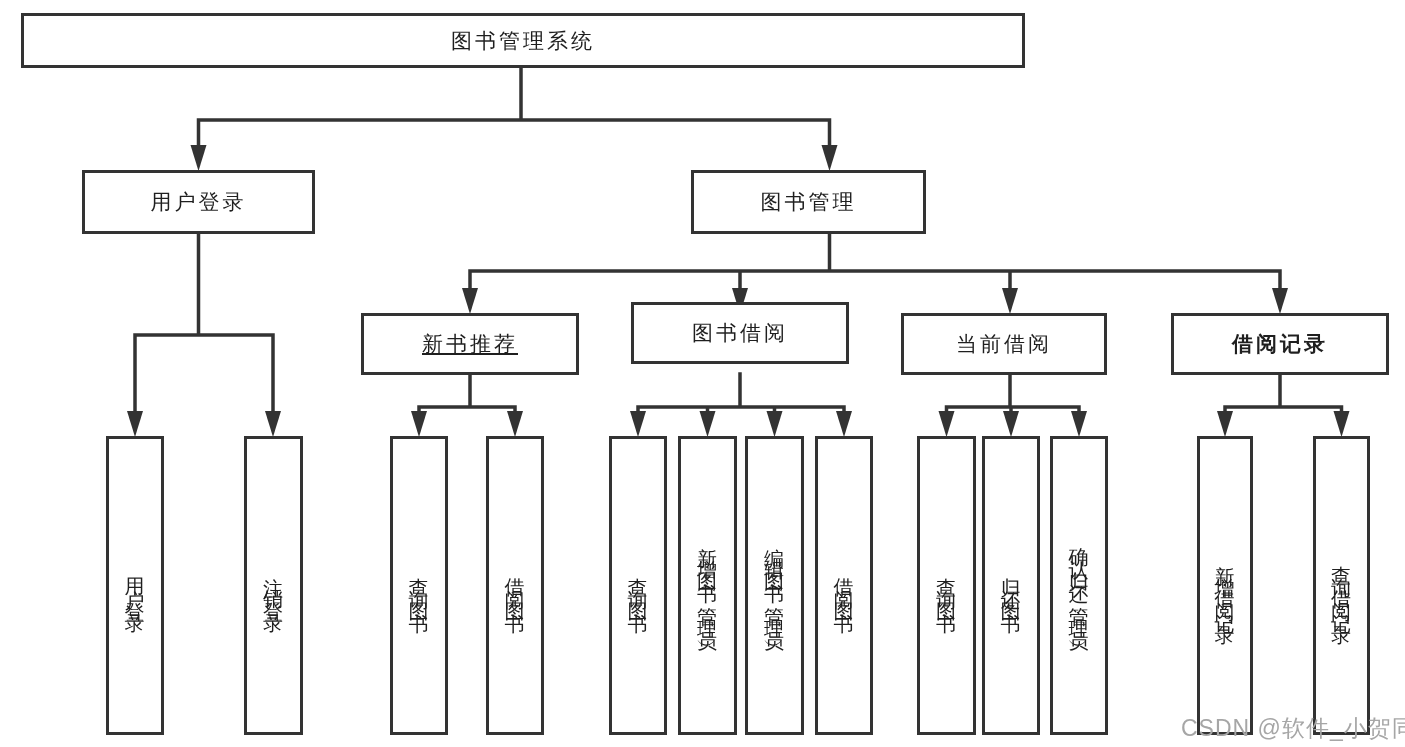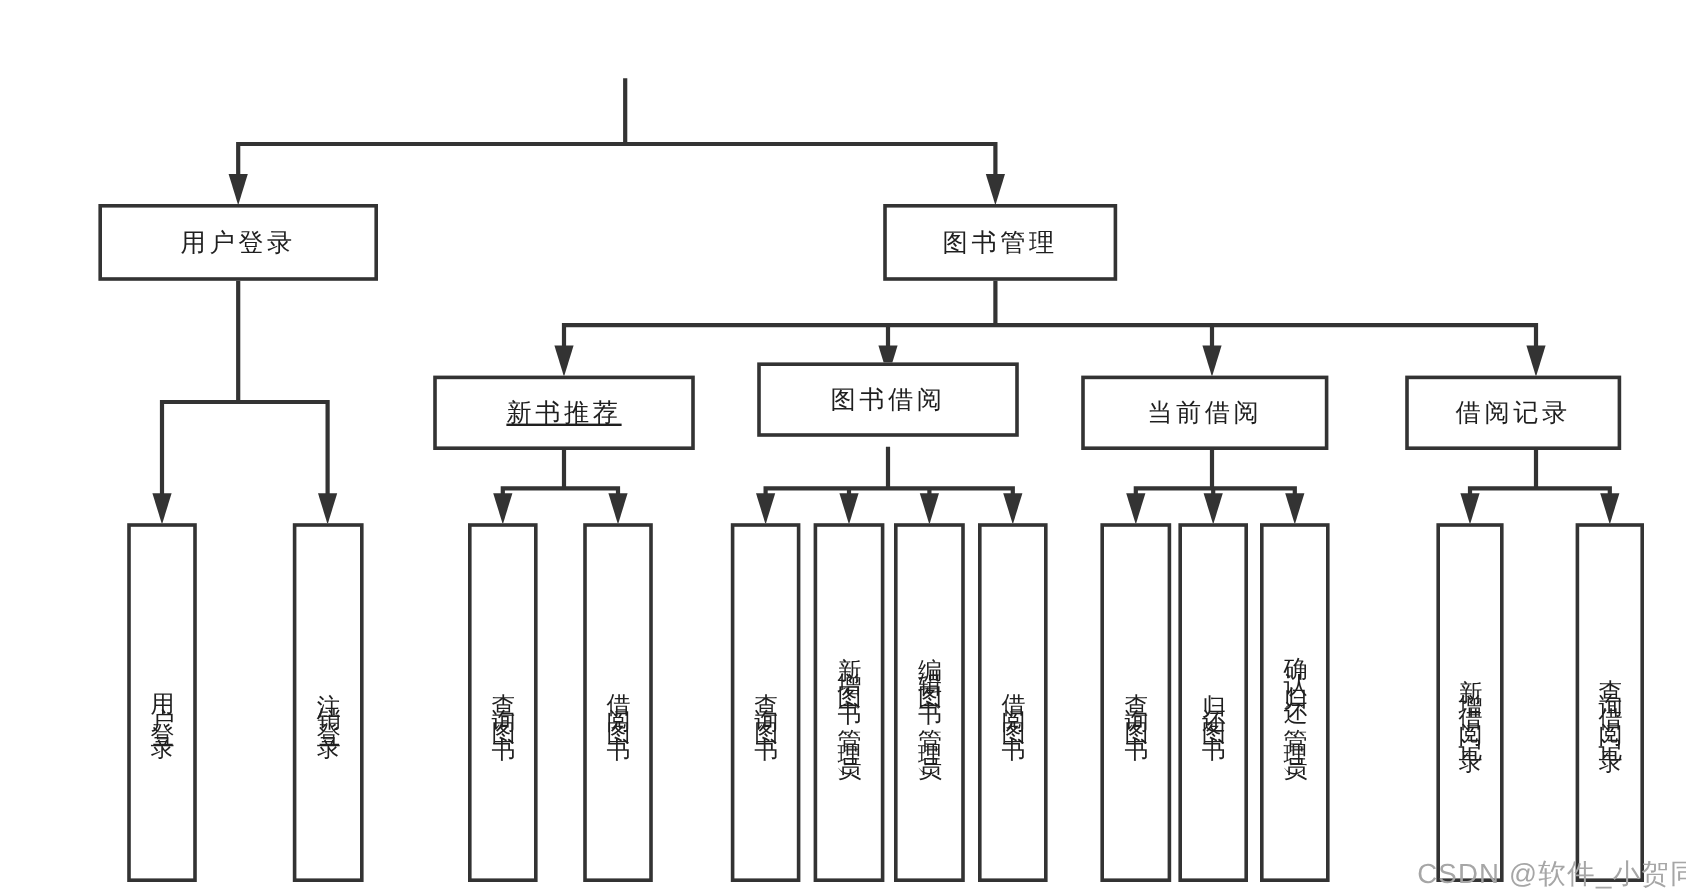--- a/index.html
+++ b/index.html
@@ -93,38 +93,41 @@
       <polygon points="1003,411 1019,411 1011,437" fill="#333333" stroke="none"></polygon>
       <polygon points="1071,411 1087,411 1079,437" fill="#333333" stroke="none"></polygon>
     </g>
     <g>
       <path d="M1280 374 V407 M1225 413 V407 H1341.5 V413"></path>
       <polygon points="1217,411 1233,411 1225,437" fill="#333333" stroke="none"></polygon>
       <polygon points="1333.5,411 1349.5,411 1341.5,437" fill="#333333" stroke="none"></polygon>
     </g>
   </svg>
 
+  <div class="node hnode" style="left:21px; top:13px; width:1004px; height:55px;">
+    <span>图书管理系统</span>
+  </div>
 
   <div class="node hnode" style="left:82px; top:170px; width:233px; height:64px;">
     <span>用户登录</span>
   </div>
-  <div class="node hnode" style="left:736px; top:170px; width:195px; height:64px;">
+  <div class="node hnode" style="left:691px; top:170px; width:235px; height:64px;">
     <span>图书管理</span>
   </div>
 
   <div class="node hnode" style="left:361px; top:313px; width:218px; height:62px;text-decoration:underline;">
     <span>新书推荐</span>
   </div>
   <div class="node hnode" style="left:631px; top:302px; width:218px; height:62px;">
     <span>图书借阅</span>
   </div>
   <div class="node hnode" style="left:901px; top:313px; width:206px; height:62px;">
     <span>当前借阅</span>
   </div>
-  <div class="node hnode" style="left:1171px; top:313px; width:180px; height:62px;">
+  <div class="node hnode" style="left:1171px; top:313px; width:218px; height:62px;font-weight:bold;">
     <span>借阅记录</span>
   </div>
 
   <div class="node leaf" style="left:106px; top:436px; width:58px; height:299px;">
     <span class="vtext">用户登录</span>
   </div>
   <div class="node leaf" style="left:244px; top:436px; width:59px; height:299px;">
     <span class="vtext">注销登录</span>
   </div>
 

